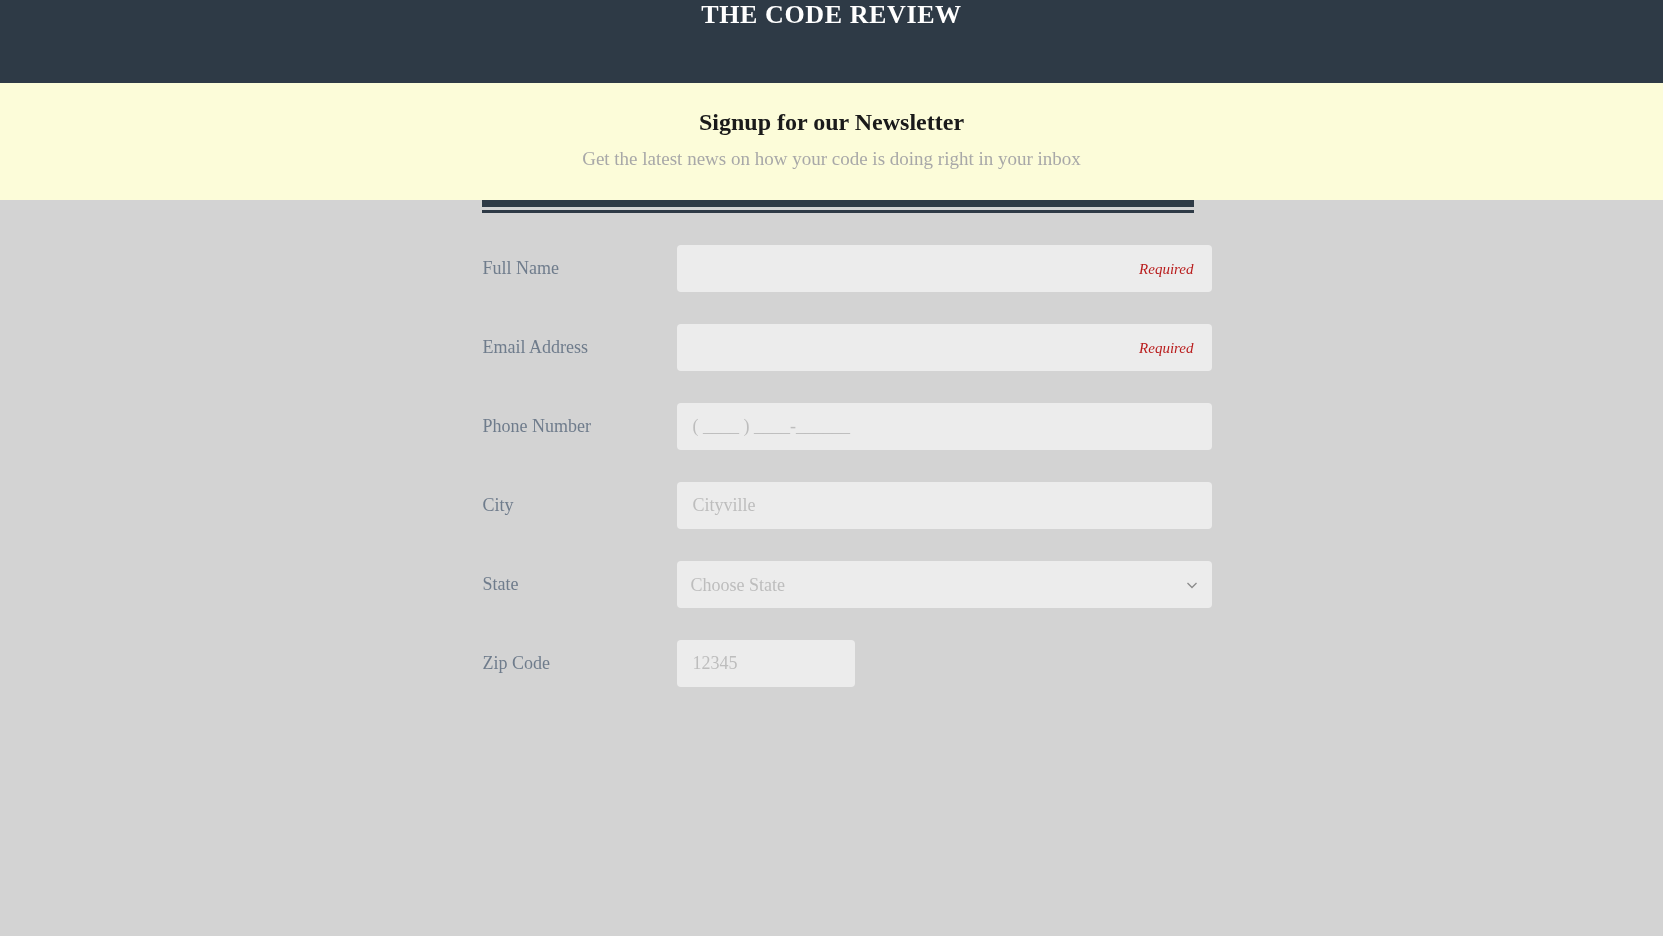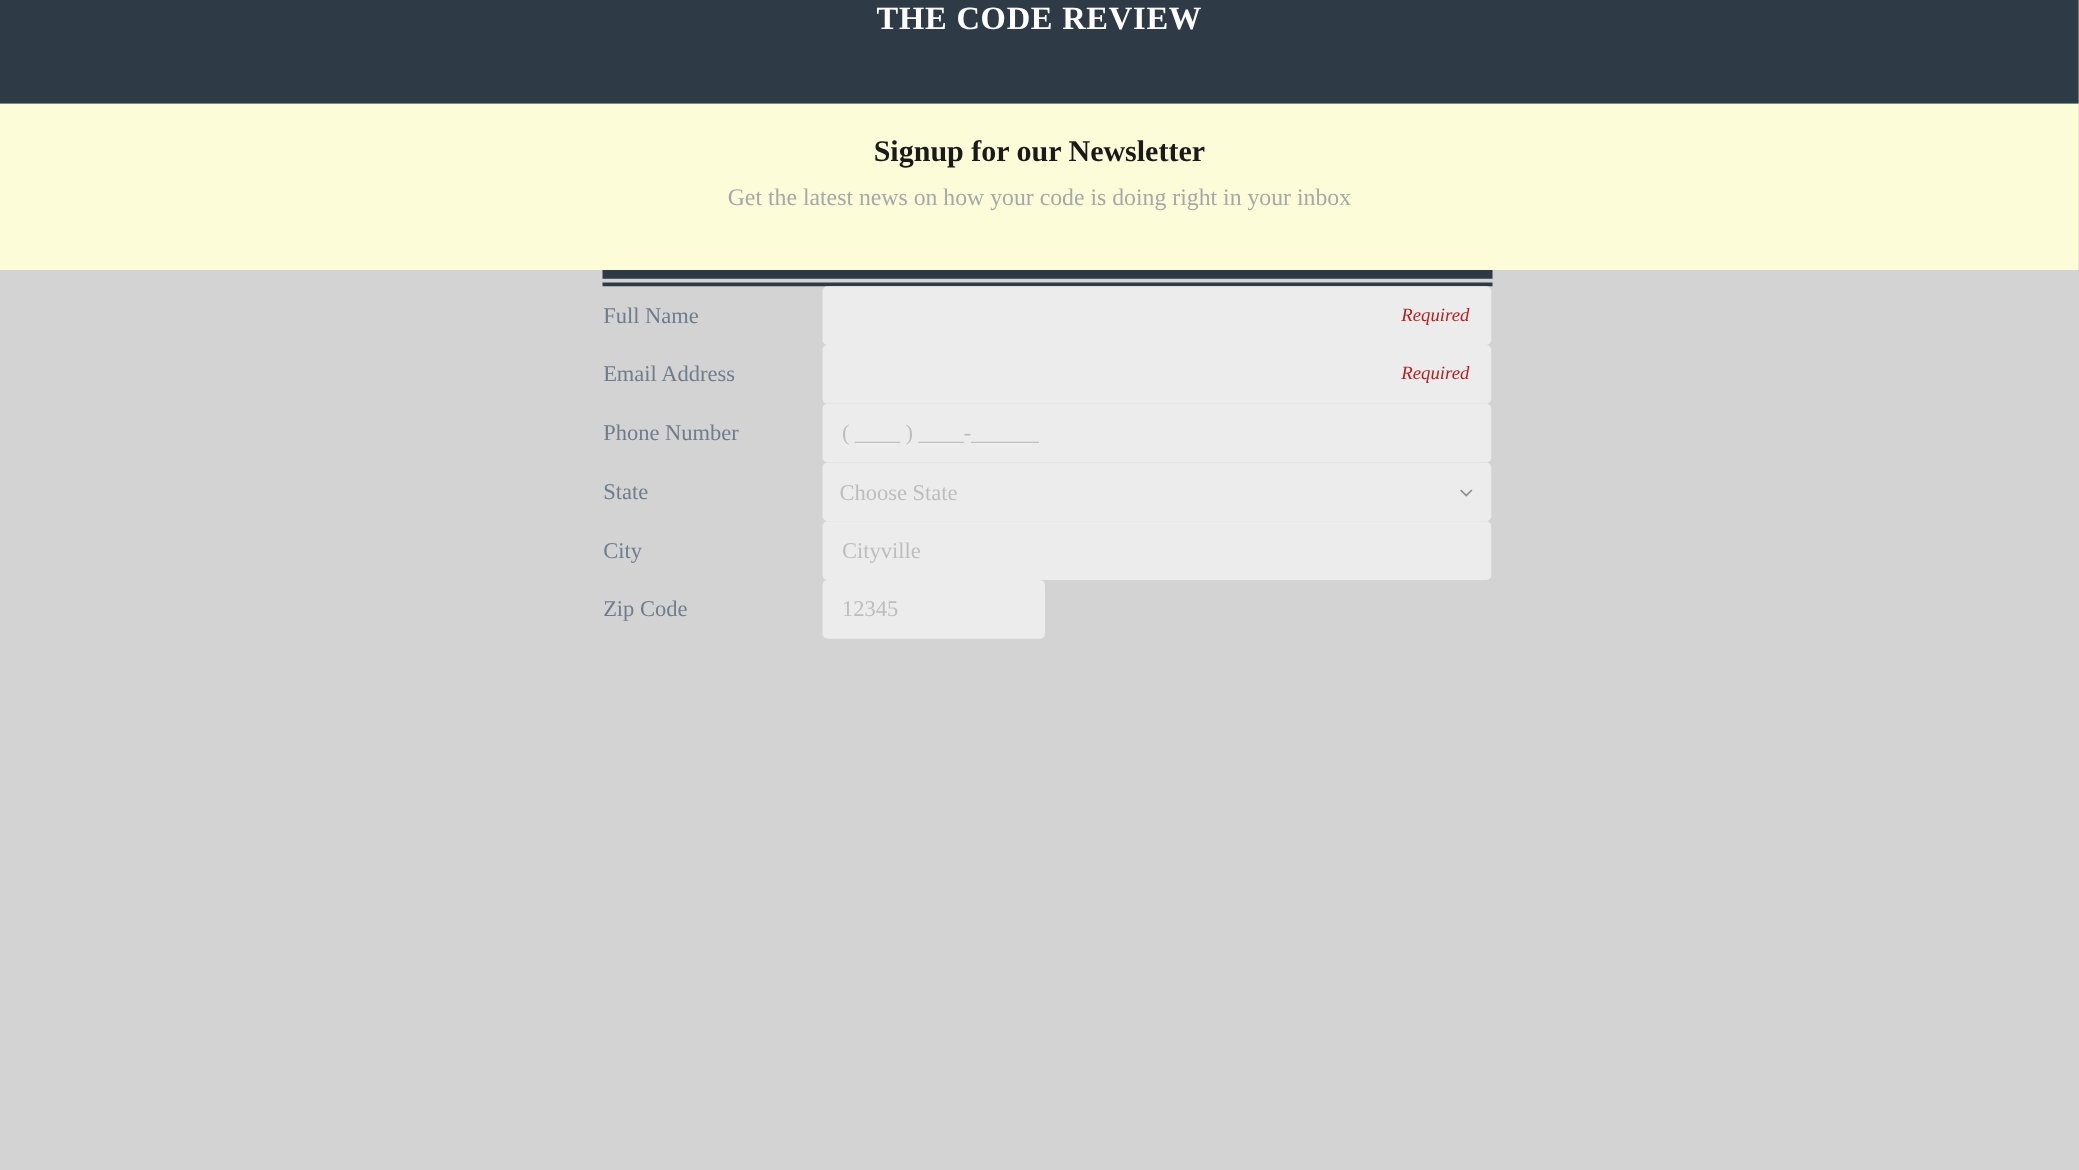--- a/index.html
+++ b/index.html
@@ -23,21 +23,21 @@
     color: #ffffff;
     font-size: 26px;
     font-weight: bold;
     letter-spacing: 0.6px;
     font-family: "Liberation Serif", "DejaVu Serif", serif;
   }
 
   
   .banner {
     background: #fcfcd9;
-    padding: 26px 0 46px 0;
+    padding: 26px 0 30px 0;
     text-align: center;
   }
   .banner-title {
     font-size: 24px;
     font-weight: bold;
     color: #1a1a1a;
     margin: 0 0 12px 0;
     font-family: "Liberation Serif", "DejaVu Serif", serif;
   }
   .banner-sub {
@@ -71,20 +71,22 @@
     font-size: 23px;
     font-weight: bold;
     color: #141414;
     margin: 56px 0 0 1px;
     font-family: "Liberation Serif", "DejaVu Serif", serif;
   }
 
   .field-row {
     display: flex;
     align-items: center;
+    margin-top: 32px;
+    gap: 19px;
   }
   .field-label {
     width: 176px;
     flex: 0 0 176px;
     font-size: 18px;
     color: #6f7c8c;
     font-family: "Liberation Serif", "DejaVu Serif", serif;
     padding-left: 1px;
   }
   .field-control {
@@ -185,41 +187,41 @@
 
     <div class="field-row">
       <label class="field-label">Phone Number</label>
       <div class="field-control">
         <input class="inp" type="tel" placeholder="( ____ ) ____-______" style="">
       </div>
     </div>
 
 
     <div class="field-row">
+      <label class="field-label">City</label>
+      <div class="field-control">
+        <input class="inp" type="text" placeholder="Cityville" style="">
+      </div>
+    </div>
+
+    <div class="field-row">
       <label class="field-label">State</label>
       <div class="field-control">
         <div class="sel-wrap">
           <select class="sel">
             <option>Choose State</option>
           </select>
           <svg class="sel-caret" viewBox="0 0 12 12">
             <path d="M1.5 4 L6 8.5 L10.5 4" fill="none" stroke="#8a8a8a" stroke-width="1.3"></path>
           </svg>
         </div>
       </div>
     </div>
 
     <div class="field-row">
-      <label class="field-label">City</label>
-      <div class="field-control">
-        <input class="inp" type="text" placeholder="Cityville" style="">
-      </div>
-    </div>
-
-    <div class="field-row">
       <label class="field-label">Zip Code</label>
       <div class="field-control">
         <input class="inp short" type="text" placeholder="12345" style="">
       </div>
     </div>
 
     <div class="bottom-pad"></div>
   </form>
 </div>
 

